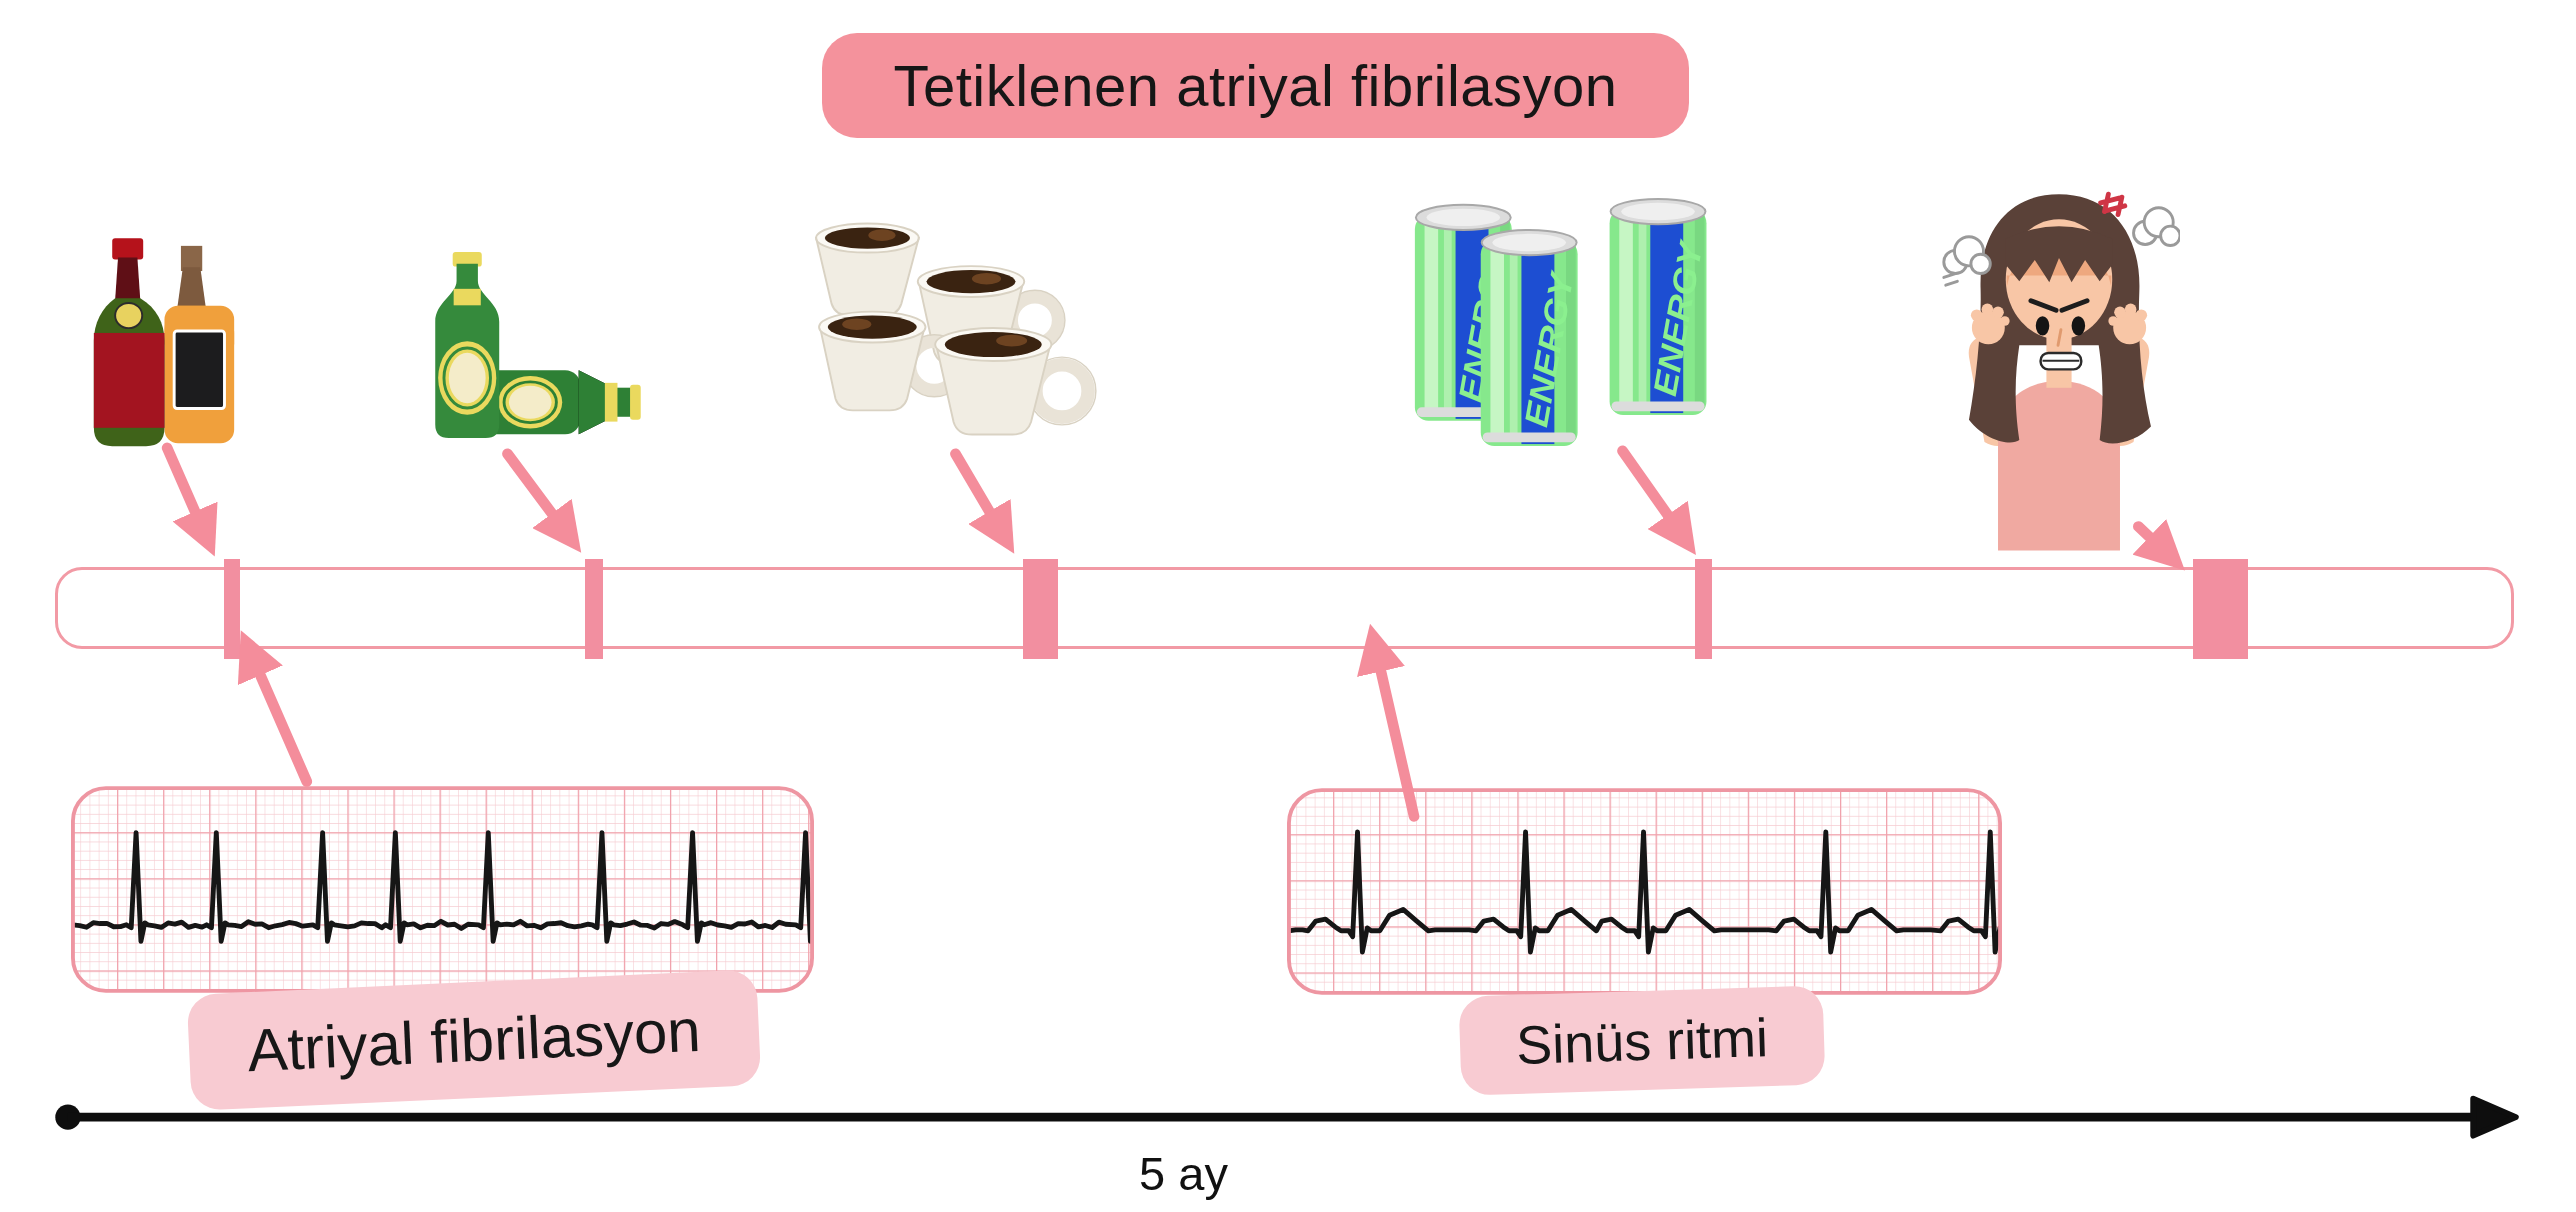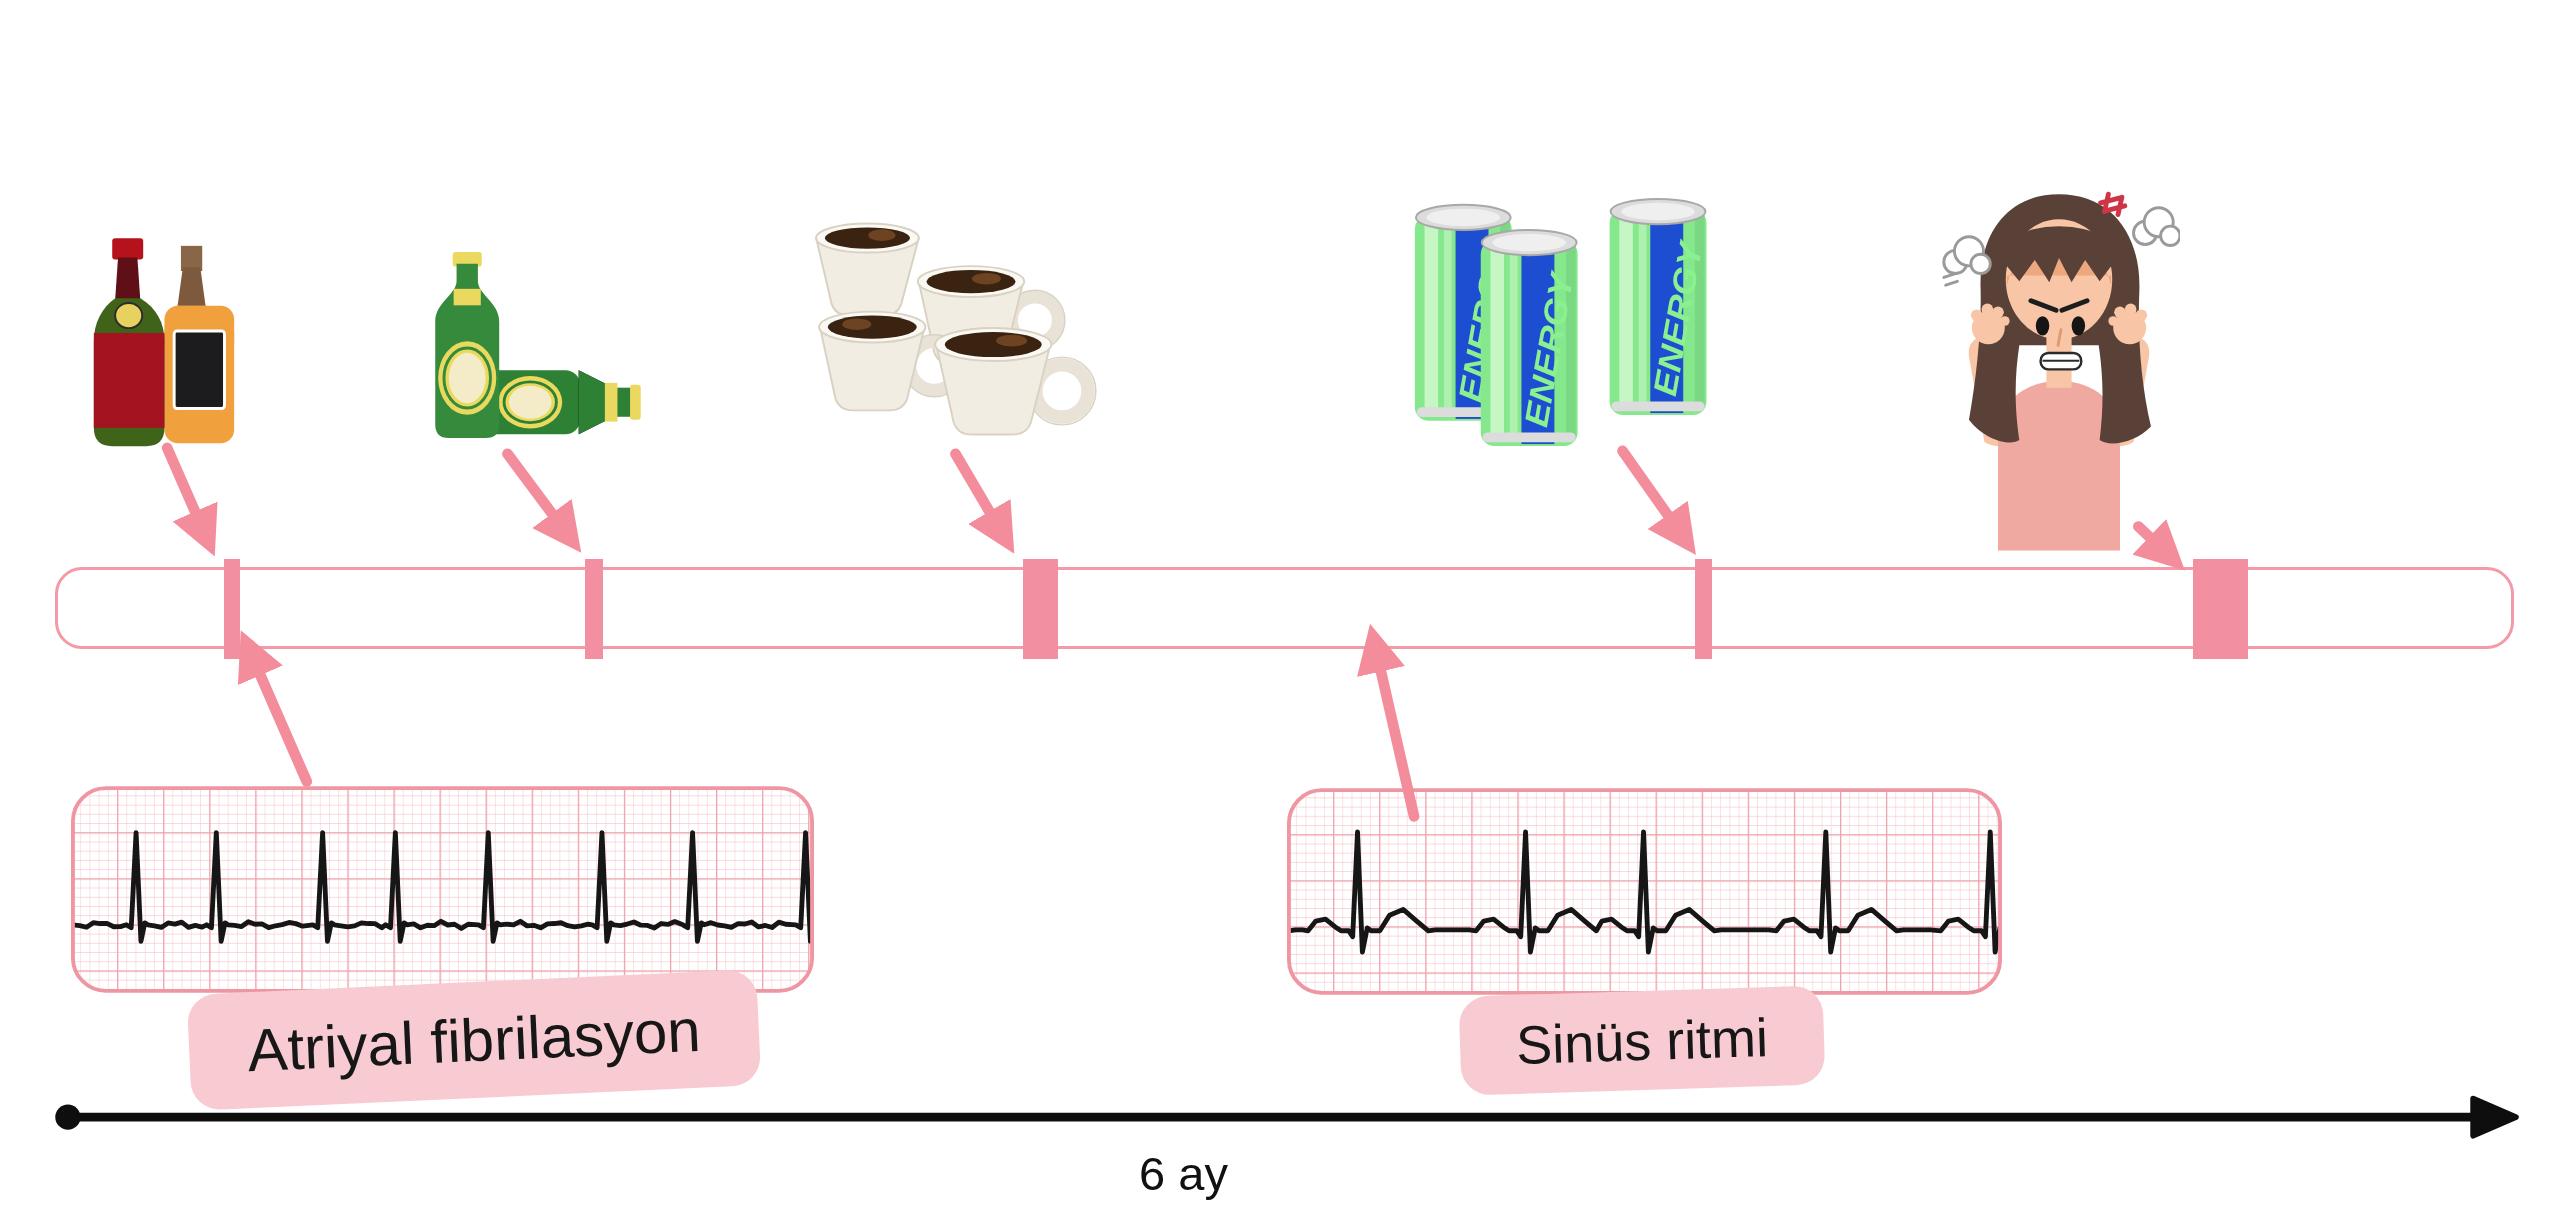--- a/index.html
+++ b/index.html
@@ -39,20 +39,23 @@
       </pattern>
       <pattern id="gmaj" width="47.5" height="47.5" patternUnits="userSpaceOnUse">
         <path d="M47.5 0H0V47.5" fill="none" stroke="#f0a1ab" stroke-width="2.6"></path>
       </pattern>
       <marker id="ah" viewBox="0 0 10 10" refX="7" refY="5" markerWidth="4.6" markerHeight="4.6" orient="auto">
         <path d="M0 0 L10 5 L0 10 Z" fill="#f48d9b"></path>
       </marker>
     </defs>
   </svg>
 
+  <div class="badge title-badge">
+    <span>Tetiklenen atriyal fibrilasyon</span>
+  </div>
 
   <svg class="icon" style="left:89px;top:238px" width="150" height="218" viewBox="0 0 155 225">
     <rect x="95" y="8" width="22" height="26" fill="#8a6648"></rect>
     <polygon points="97,30 115,30 121,74 91,74" fill="#7d5a3e"></polygon>
     <rect x="78" y="70" width="72" height="142" rx="14" fill="#f0a03c"></rect>
     <path d="M92 70 L120 70 C138 77 150 86 150 98 L150 110 L78 110 L78 98 C78 86 80 77 92 70 Z" fill="#f0a03c"></path>
     <rect x="88" y="96" width="52" height="80" rx="3" fill="#1c1c1e" stroke="#ffffff" stroke-width="3"></rect>
     <rect x="24" y="0" width="32" height="22" rx="3" fill="#b5121b"></rect>
     <polygon points="30,20 50,20 53,64 27,64" fill="#5f0f16"></polygon>
     <path d="M27 62 L53 62 C70 72 78 88 78 106 L78 196 Q78 215 59 215 L24 215 Q5 215 5 196 L5 106 C5 88 13 72 27 62 Z" fill="#3f6319"></path>
@@ -247,16 +250,16 @@
       <path d="M316 806 L254 664" marker-end="url(#ah)"></path>
       <path d="M1458 842 L1416 658" marker-end="url(#ah)"></path>
     </g>
   </svg>
 
   <svg class="overlay" style="top:1086px" width="2576" height="107" viewBox="0 0 2656 110">
     <circle cx="70" cy="32" r="13" fill="#0e0e0e"></circle>
     <line x1="70" y1="32" x2="2556" y2="32" stroke="#0e0e0e" stroke-width="9"></line>
     <path d="M2550 13 L2594 32 L2550 51 Z" fill="#0e0e0e" stroke="#0e0e0e" stroke-width="6" stroke-linejoin="round"></path>
   </svg>
-  <div class="duration-label">6 ay</div>
+  <div class="duration-label">5 ay</div>
 
 </div>
 
 
 </body></html>

